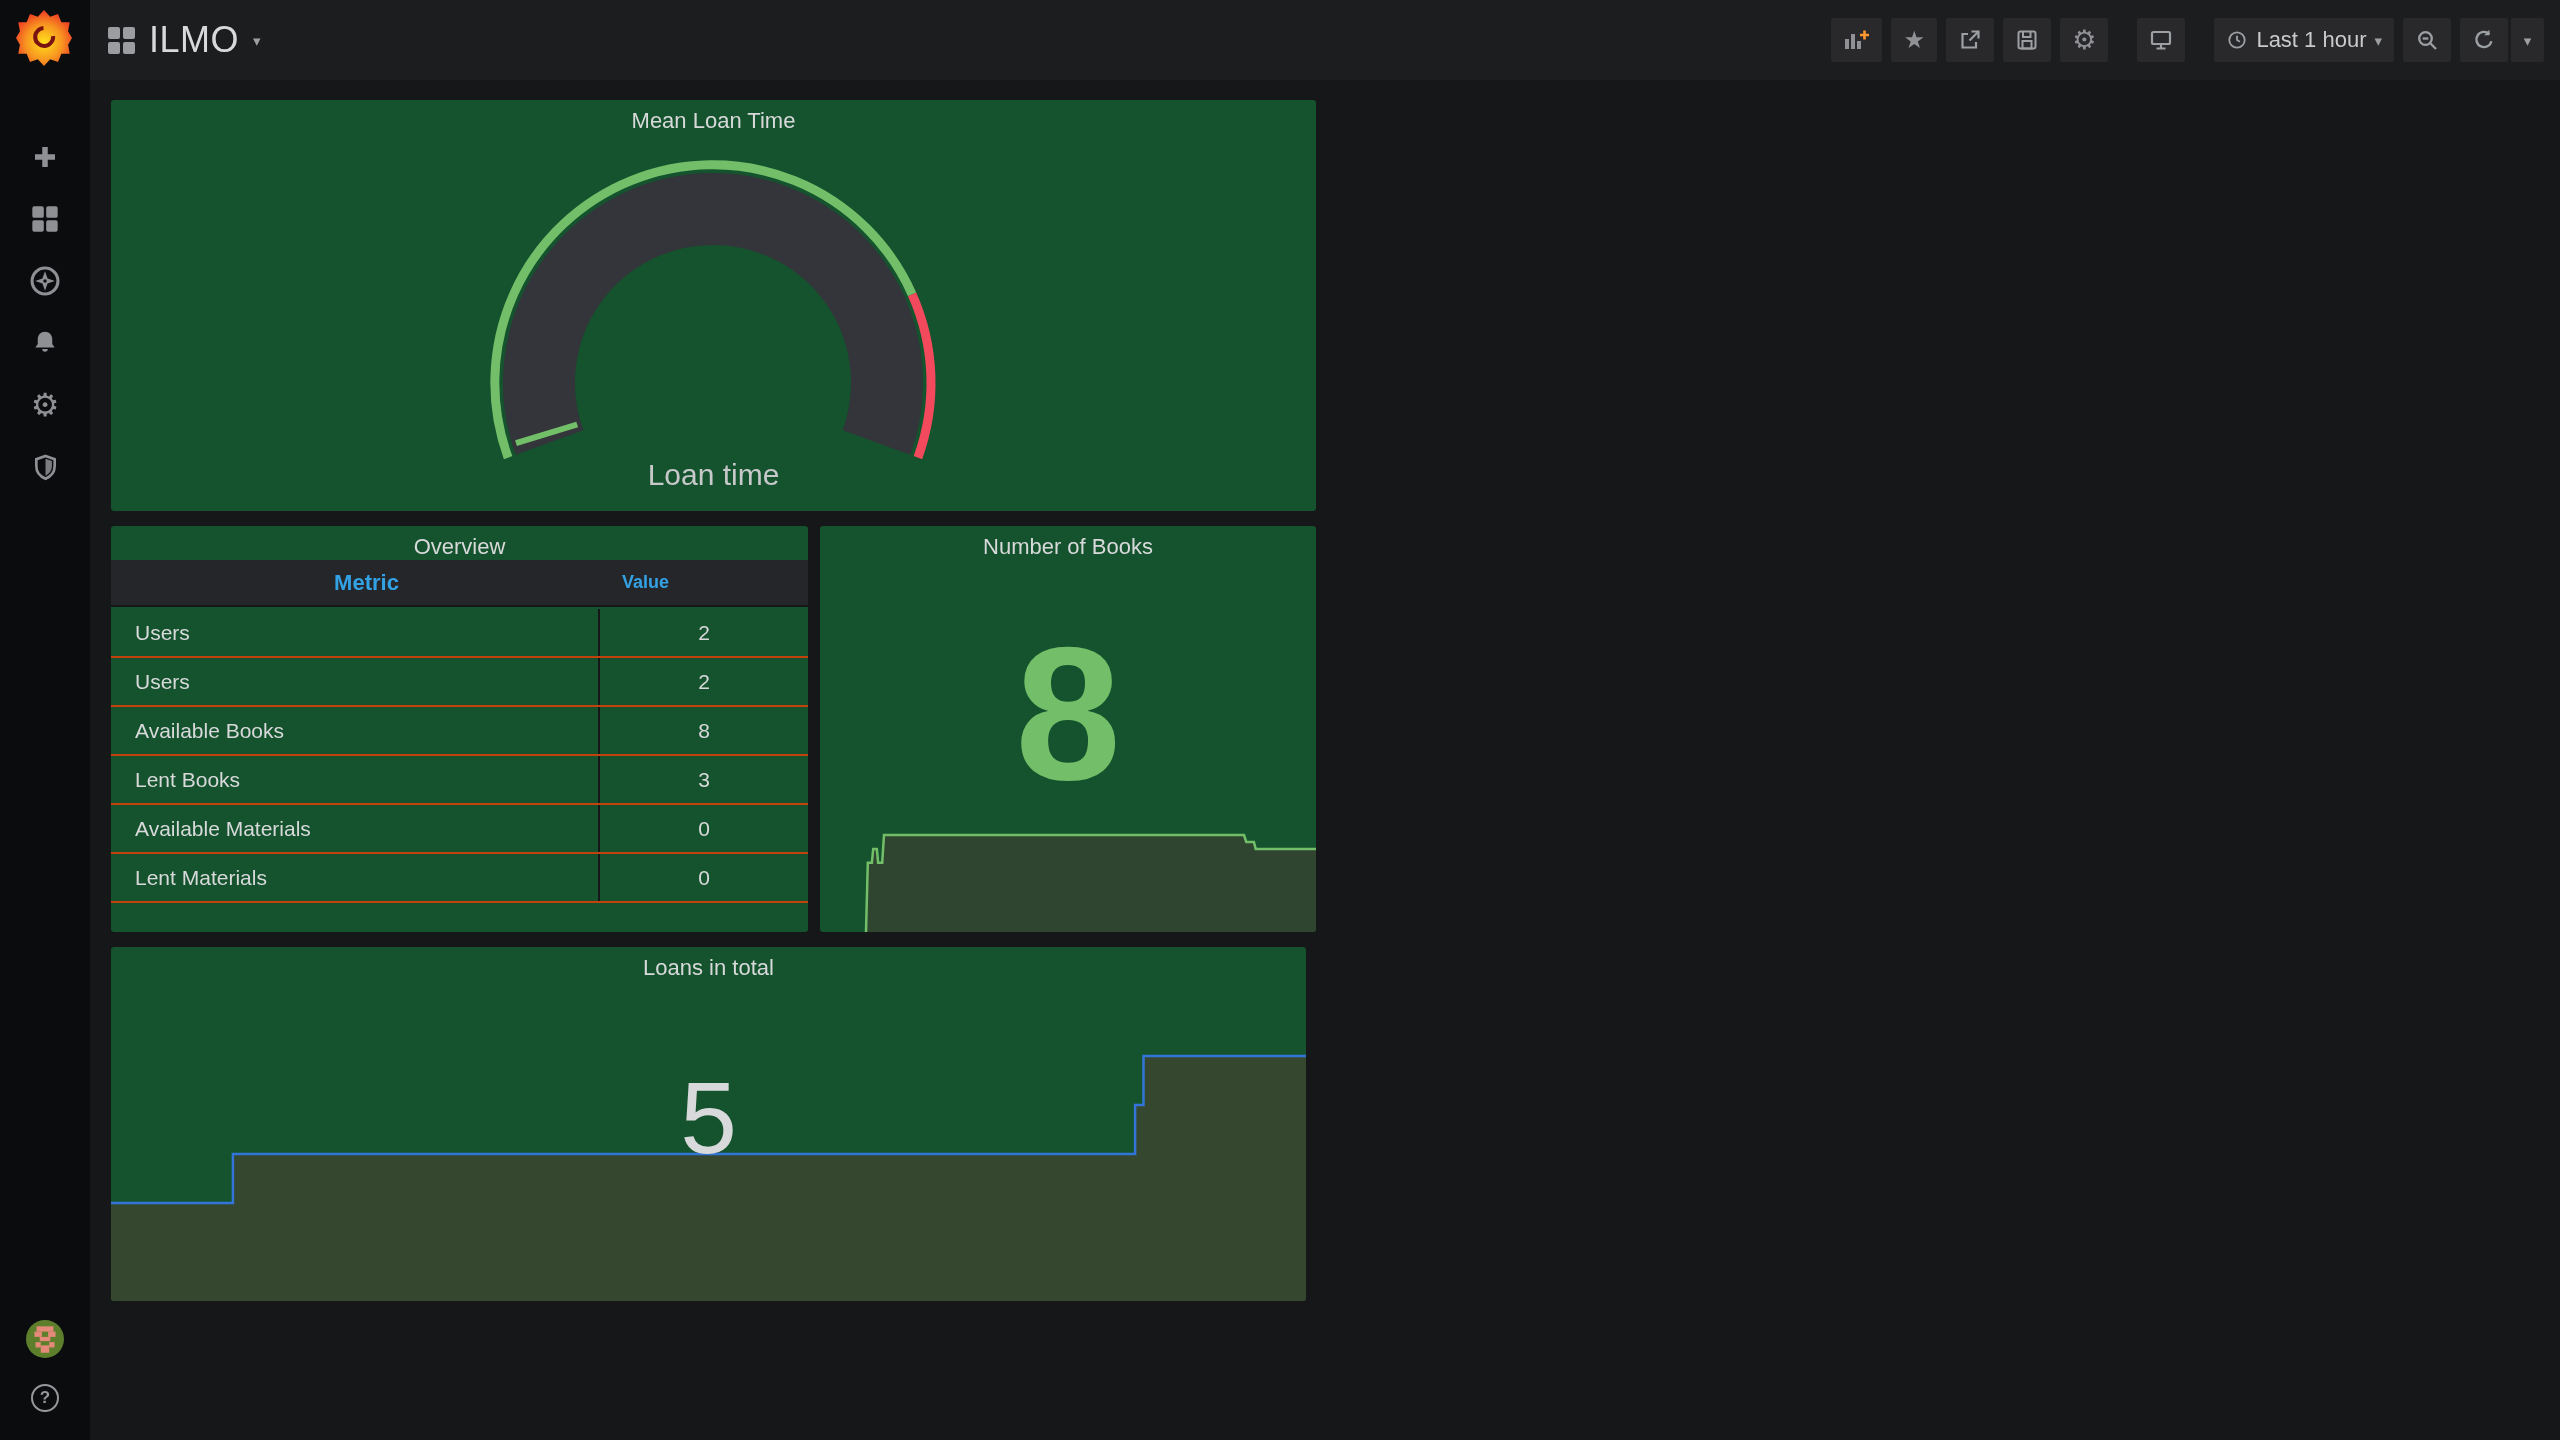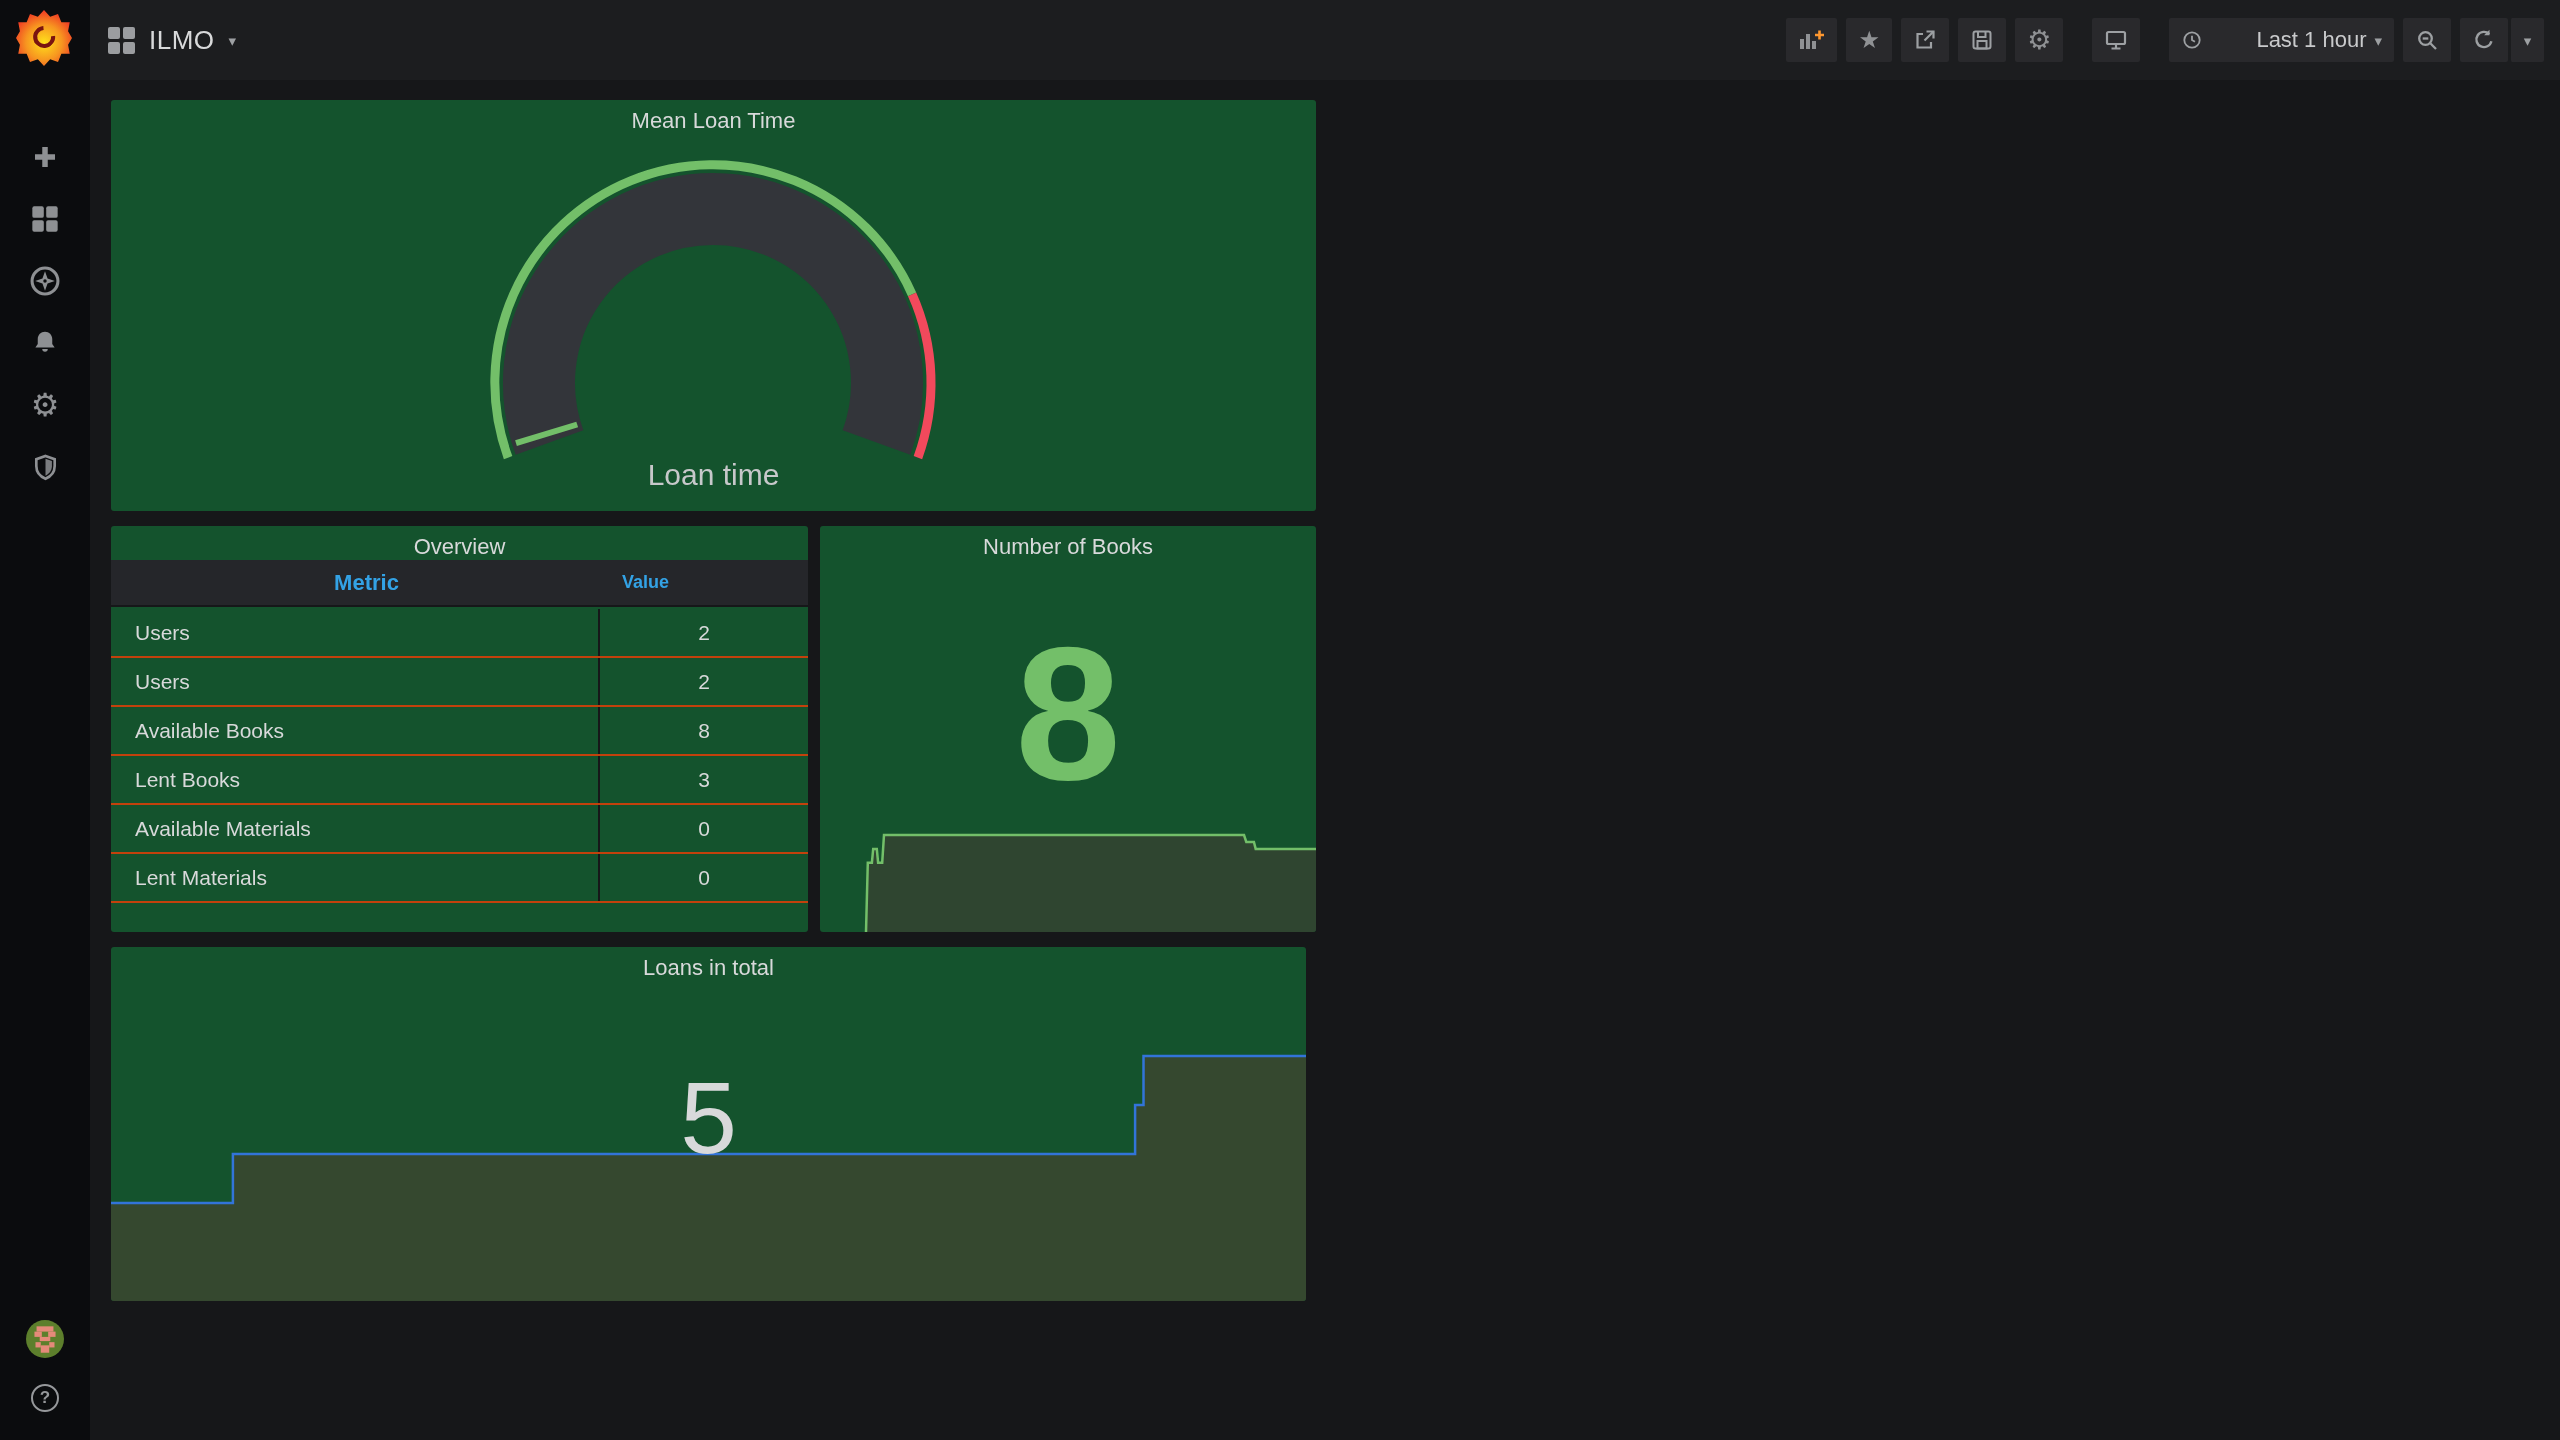--- a/index.html
+++ b/index.html
@@ -5,29 +5,29 @@
   * { margin:0; padding:0; box-sizing:border-box; }
   html,body { width:2560px; height:1440px; overflow:hidden; background:#161719;
     font-family:"Liberation Sans", sans-serif; color:#d8d9da; }
 
   
   .navbar { position:absolute; left:90px; right:0; top:0; height:80px; background:#1c1d1f;
     display:flex; align-items:center; justify-content:space-between; padding:0 16px 0 18px; }
   .nav-left { display:flex; align-items:center; gap:14px; }
   .crumb-grid { width:27px; height:27px; display:grid; grid-template-columns:1fr 1fr; gap:3px; }
   .crumb-grid span { background:#9b9da0; border-radius:2px; }
-  .nav-title { font-size:26px; color:#d8d9da; letter-spacing:0.5px; }
+  .nav-title { font-size:36px; color:#d8d9da; letter-spacing:0.5px; }
   .caret { color:#9da0a3; font-size:15px; line-height:1; }
   .nav-right { display:flex; align-items:center; gap:9px; }
   .nav-btn { height:44px; min-width:46px; padding:0 12px; background:#29292c; border-radius:2px;
     display:flex; align-items:center; justify-content:center; gap:8px; cursor:pointer; color:#9da0a3; }
   .nav-btn svg { stroke:#9da0a3; fill:none; }
   .nav-btn .glyph { font-size:24px; color:#8f9194; line-height:1; }
   .gap-l { margin-left:20px; } .gap-r { margin-right:20px; }
-  .time-text { font-size:22px; color:#c9cacc; white-space:nowrap;margin-left:45px; }
+  .time-text { font-size:22px; color:#c9cacc; white-space:nowrap; }
   .split-caret { min-width:34px; padding:0 6px; margin-left:-7px; border-left:1px solid #1c1d1f; }
 
   
   .sidebar { position:absolute; left:0; top:0; width:90px; height:1440px; background:#0b0c0e; z-index:5; }
   .logo { position:absolute; left:16px; top:10px; width:56px; height:56px;
     background:radial-gradient(circle at 50% 58%, #ffe01b 0%, #f79520 42%, #ee3124 78%, #b01117 100%);
     clip-path:polygon(50% 0,61% 12%,75% 7%,81% 22%,96% 22%,93% 38%,100% 50%,93% 62%,96% 78%,81% 78%,75% 93%,61% 88%,50% 100%,39% 88%,25% 93%,19% 78%,4% 78%,7% 62%,0 50%,7% 38%,4% 22%,19% 22%,25% 7%,39% 12%); }
   .logo-swirl { position:absolute; left:30%; top:28%; width:40%; height:40%; border:4px solid #7a1410;
     border-radius:50%; border-top-color:transparent; transform:rotate(40deg); }
   .side-icons { position:absolute; left:0; top:140px; width:90px; display:flex; flex-direction:column;

